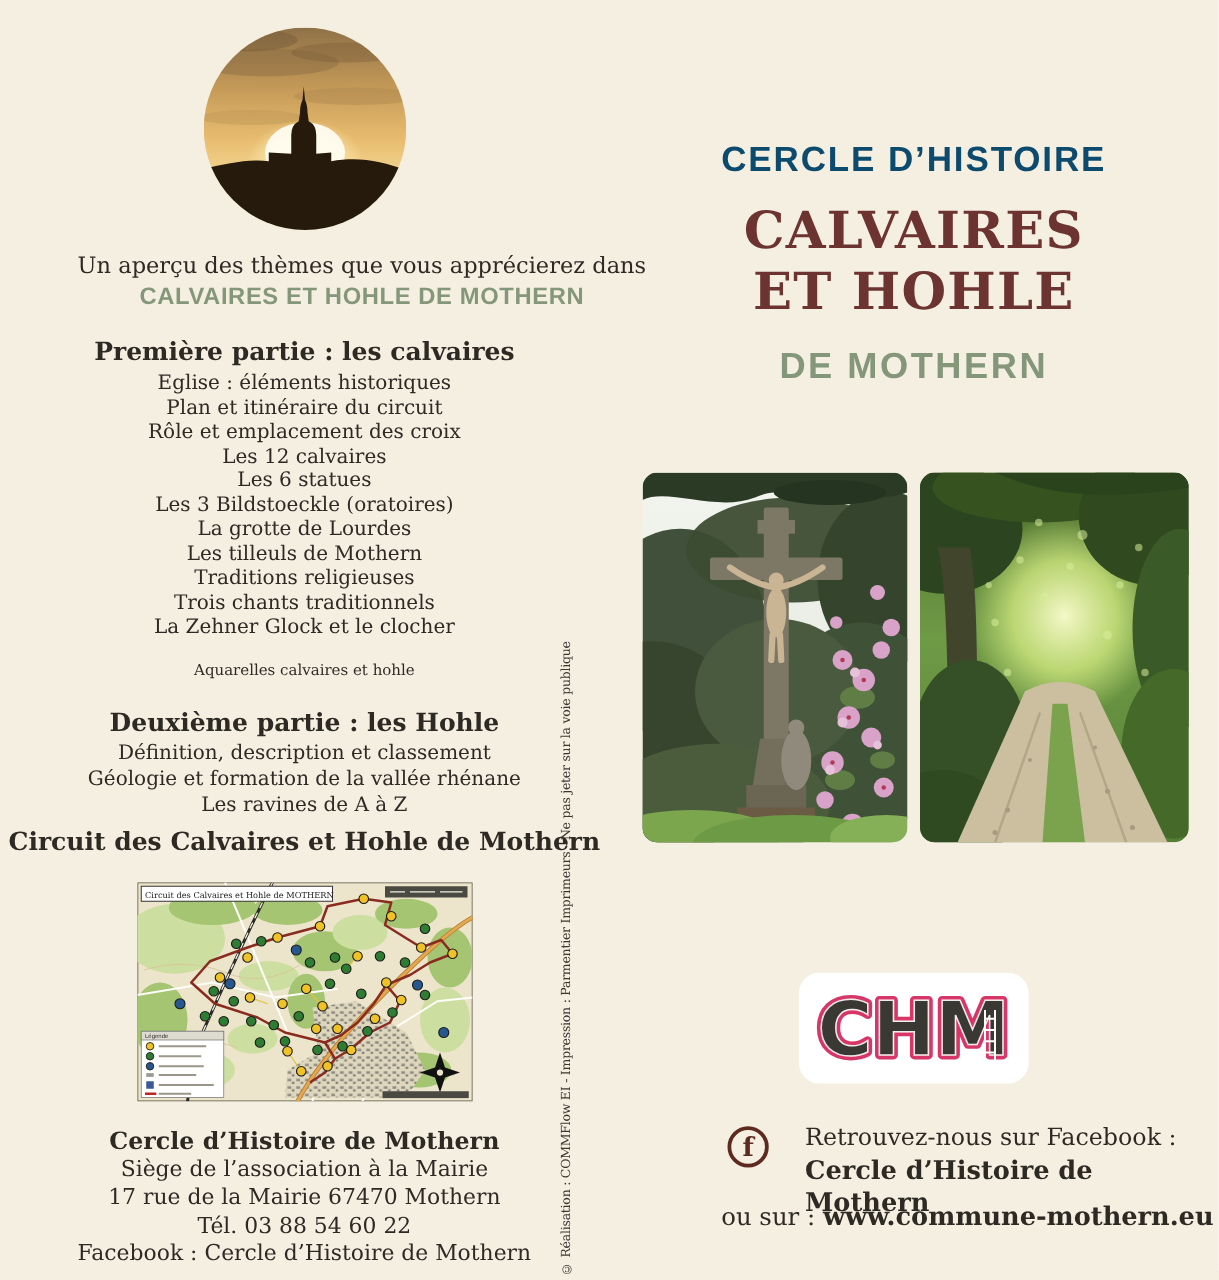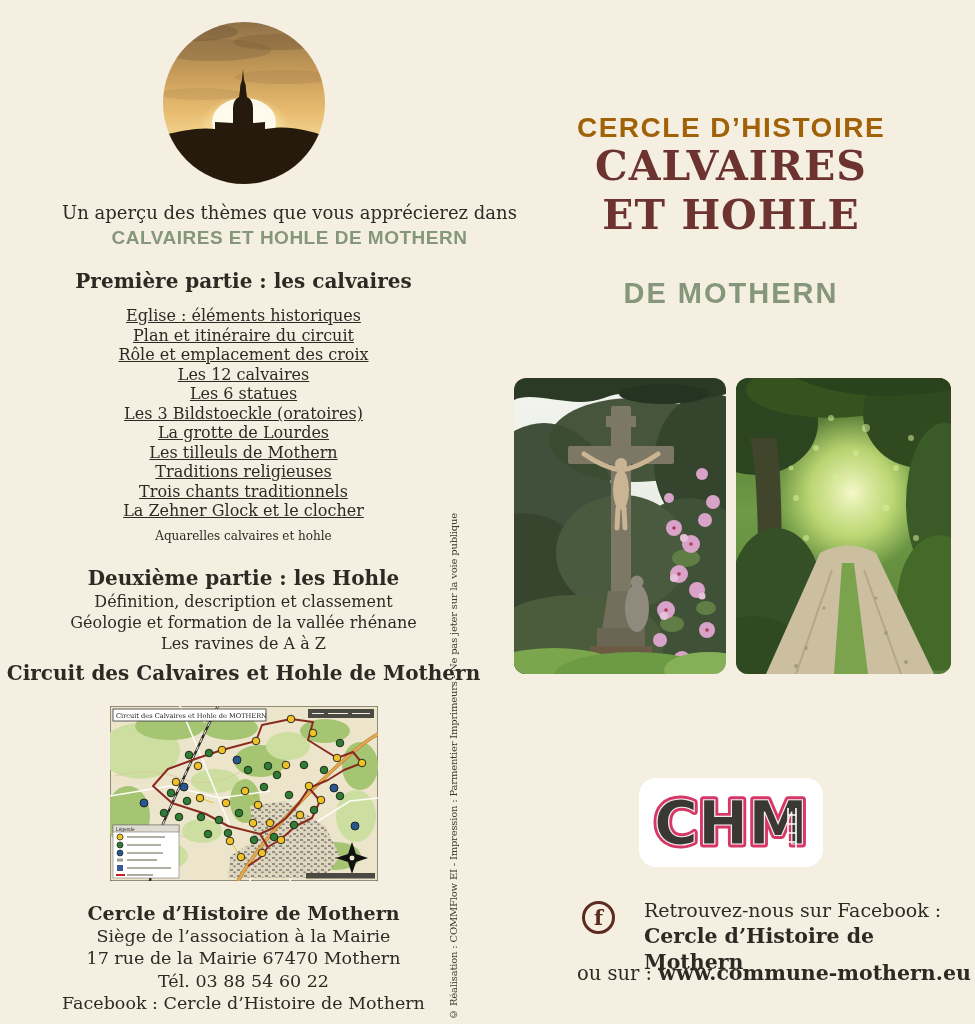--- a/index.html
+++ b/index.html
@@ -15,41 +15,41 @@
   .ctrL{left:0;width:487px;text-align:center;}
   .ctrR{left:487px;width:488px;text-align:center;}
 
   
   .sunset{left:163px;top:22px;width:162px;height:162px;border-radius:50%;overflow:hidden;}
   .intro{top:201px;margin-left:46px;}
   .intro-line{font-size:18px;line-height:24px;}
   .intro-title{font-family:"Liberation Sans",sans-serif;font-weight:bold;font-size:19px;line-height:25px;letter-spacing:.5px;color:#85977a;}
   .sec-head{font-size:20px;font-weight:bold;line-height:25px;}
   .part1{top:269px;}
-  .part1 .items{margin-top:12px;text-decoration:underline;}
+  .part1 .items{margin-top:2px;}
   .item{font-size:16px;line-height:19.5px;}
   .aquarelles{top:529px;font-size:12px;}
   .part2{top:566px;}
   .part2 .item{font-size:16px;line-height:21px;}
   .circuit-head{top:661px;font-size:20px;font-weight:bold;}
   .mapbox{left:110px;top:706px;width:268px;height:175px;}
   .contact{top:901px;}
   .contact-name{font-size:19px;font-weight:bold;line-height:24px;}
   .contact-line{font-size:17.5px;line-height:22.4px;}
 
   
   .spine{left:444px;top:523px;width:18px;height:486px;display:flex;align-items:center;justify-content:center;}
   .spine span{
     writing-mode:vertical-rl;transform:rotate(180deg);
     white-space:nowrap;font-size:10px;letter-spacing:-.2px;color:#3a372f;
   }
 
   
-  .r-title1{top:112px;font-family:"Liberation Sans",sans-serif;font-weight:bold;font-size:28px;letter-spacing:1.5px;color:#a16207;}
-  .r-title2{top:142px;font-weight:bold;font-size:41px;line-height:49px;letter-spacing:1px;color:#6c3330;}
+  .r-title1{top:112px;font-family:"Liberation Sans",sans-serif;font-weight:bold;font-size:28px;letter-spacing:1.5px;color:#0c4a6e;}
+  .r-title2{top:160px;font-weight:bold;font-size:41px;line-height:49px;letter-spacing:1px;color:#6c3330;}
   .r-title3{top:261px;font-family:"Liberation Sans",sans-serif;font-weight:bold;font-size:29px;letter-spacing:2px;color:#85977a;margin-top:16px;}
   .photo{top:378px;height:296px;border-radius:12px;overflow:hidden;}
   .photo1{left:514px;width:212px;}
   .photo2{left:736px;width:215px;}
   .logo{left:639px;top:778px;width:184px;height:89px;}
   .fb-icon{left:582px;top:901px;width:27px;height:27px;border:3.5px solid #5d2a20;border-radius:50%;
     display:flex;align-items:center;justify-content:center;
     font-weight:bold;font-size:21px;color:#5d2a20;}
   .fb-text{left:644px;top:898px;text-align:left;}
   .fb-line1{font-size:19px;line-height:25px;}

